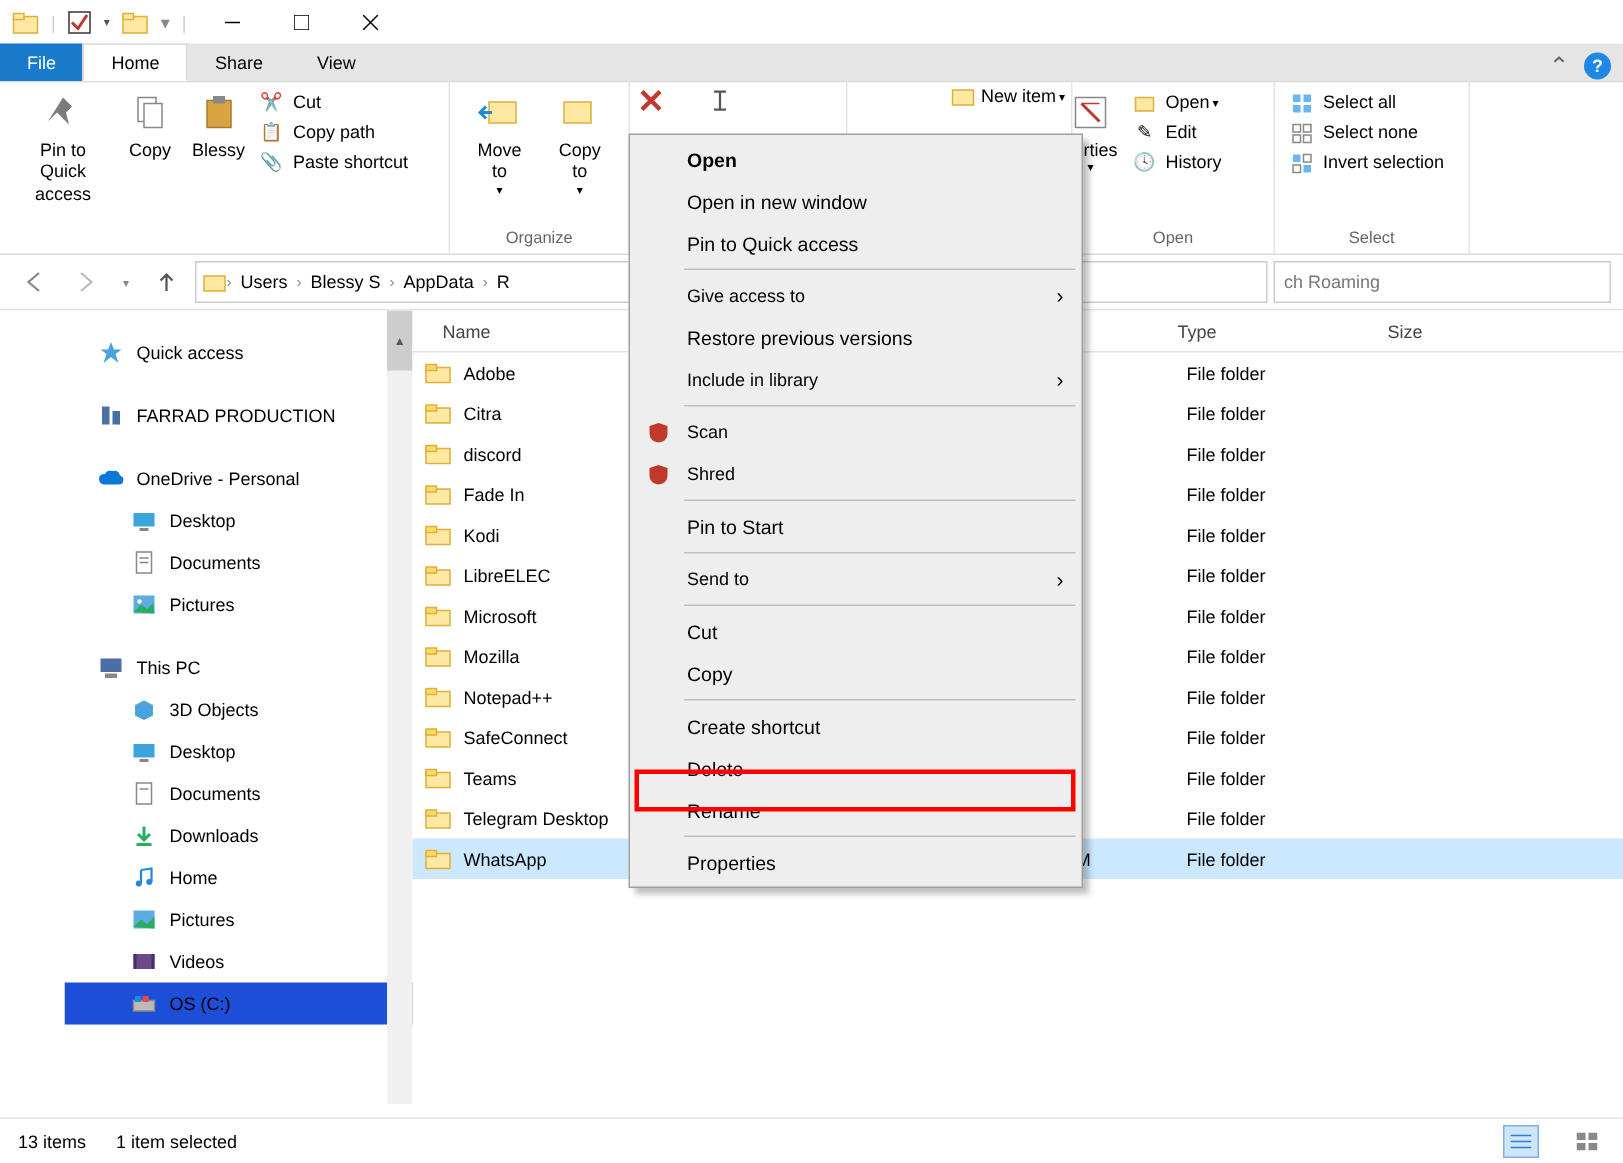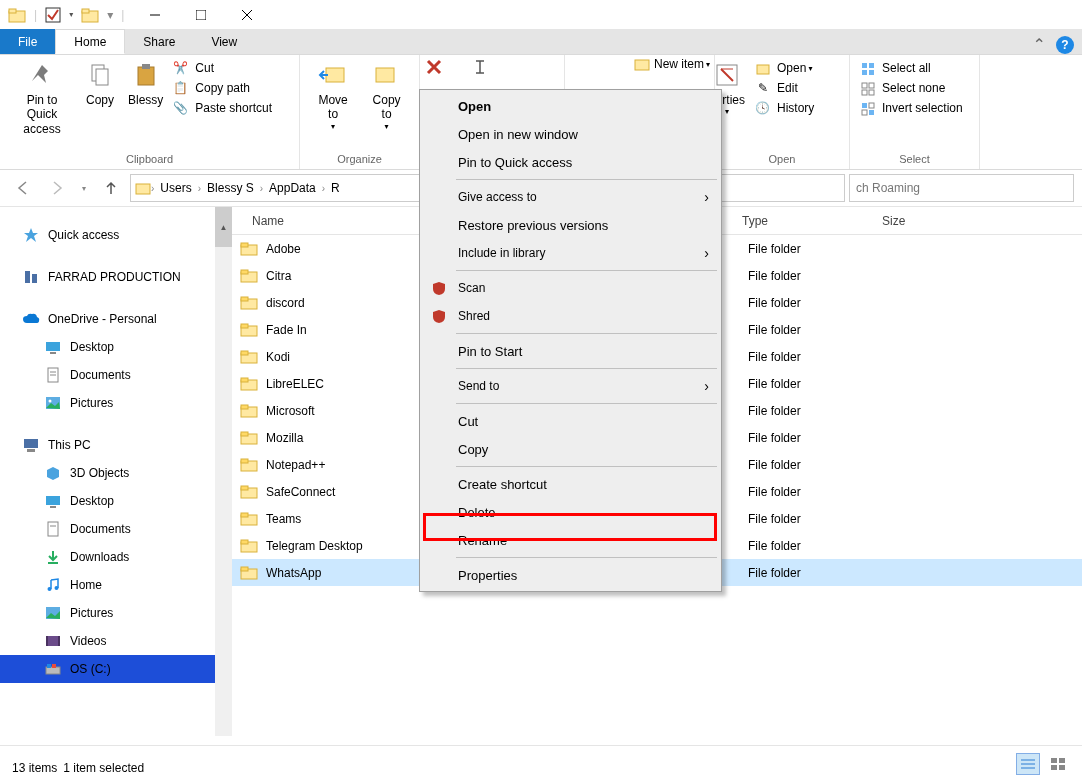--- a/index.html
+++ b/index.html
@@ -23,38 +23,38 @@
 .bigBtn .ico { width:32px; height:32px; display:flex; align-items:center; justify-content:center; margin-bottom:2px; }
 .smallBtn { display:flex; align-items:center; padding:2px 4px; font-size:12px; line-height:1.3; text-align:left; }
 .smallBtn .ico { width:16px; height:16px; margin-right:6px; display:flex; align-items:center; justify-content:center; }
 .address { height:36px; display:flex; align-items:center; padding:4px 8px; gap:4px; }
 .navBtn { width:30px; height:28px; display:flex; align-items:center; justify-content:center; color:#777; }
 .addrBox { flex:1; height:28px; border:1px solid #ccc; display:flex; align-items:center; padding:0 4px; background:#fff; }
 .addrBox .crumb { padding:0 6px; display:flex; align-items:center; }
 .addrBox .sep { color:#888; font-size:10px; }
 .searchBox { width:225px; height:28px; border:1px solid #ccc; padding:0 6px; display:flex; align-items:center; color:#777; }
 .content { display:flex; height:530px; border-top:1px solid #e5e5e5; }
-.navpane { width:232px; border-right:none; overflow-y:auto; position:relative; }
+.navpane { width:232px; border-right:none; overflow-y:auto; position:relative;margin-left:43px; }
 .navpane .scrollTrack { position:absolute; right:0; top:0; width:17px; height:100%; background:#f0f0f0; }
 .navpane .scrollThumb { position:absolute; right:0; top:0; width:17px; height:40px; background:#cdcdcd; display:flex; align-items:center; justify-content:center; color:#555; font-size:8px; }
 .navItem { display:flex; align-items:center; padding:5px 4px 5px 22px; font-size:13px; }
 .navItem.sub { padding-left:44px; }
 .navItem.selected { background:#1d4ed8; }
 .navItem .ico { width:18px; height:18px; margin-right:8px; display:flex; align-items:center; justify-content:center; }
 .navSep { height:14px; }
 .fileList { flex:1; position:relative; }
 .colHeaders { display:flex; border-bottom:1px solid #e5e5e5; height:28px; align-items:center; color:#444; padding-left:20px; }
 .col-name { width:310px; }
 .col-date { width:180px; }
 .col-type { width:140px; }
 .col-size { width:80px; }
 .row { display:flex; align-items:center; height:27px; padding-left:8px; font-size:13px; }
 .row.selected { background:#cce8ff; }
 .row .fico { width:18px; height:18px; margin-right:8px; }
-.statusbar { position:absolute; bottom:0; left:0; right:0; height:30px; border-top:1px solid #e5e5e5; display:flex; align-items:flex-end; padding:0 12px; gap:6px; }
+.statusbar { position:absolute; bottom:0; left:0; right:0; height:30px; border-top:1px solid #e5e5e5; display:flex; align-items:center; padding:0 12px; gap:20px; }
 .statusbar .spacer { flex:1; }
 .statusbar .viewBtn { width:24px; height:22px; border:1px solid transparent; display:flex; align-items:center; justify-content:center; }
 .statusbar .viewBtn.active { border:1px solid #83aee6; background:#cde6f7; }
 .contextMenu { position:absolute; left:419px; top:89px; width:303px; background:#eeeeee; border:1px solid #a0a0a0; box-shadow:4px 4px 4px rgba(0,0,0,0.25); z-index:100; padding:2px; }
 .ctxItem { display:flex; align-items:center; height:28px; padding:0 10px 0 36px; font-size:13px; position:relative; }
 .ctxItem.bold { font-weight:600; }
 .ctxItem .ctxIco { position:absolute; left:8px; width:18px; height:18px; display:flex; align-items:center; justify-content:center; }
 .ctxItem .ctxArrow { position:absolute; right:10px; font-size:14px; }
 .ctxSep { height:1px; background:#c0c0c0; margin:3px 2px 3px 34px; }
 .highlightBox { position:absolute; left:423px; top:513px; width:294px; height:28px; border:3px solid #ff0000; z-index:101; pointer-events:none; }
@@ -160,21 +160,20 @@
         <div class="smallBtn">
             <span class="ico">📋</span>
             <span>Copy path</span>
           </div>
         <div class="smallBtn">
             <span class="ico">📎</span>
             <span>Paste shortcut</span>
           </div>
       </div>
     </div>
-    <div class="groupLabel">Clipboard</div>
   </div>
 
   <div class="group" style="width:120px">
     <div class="noCFiles">
       <div class="bigBtn">
         <span class="ico">
             <svg width="30" height="30">
               <rect x="8" y="8" width="18" height="14" fill="#ffe9a2" stroke="#d9b13b"></rect>
               <path d="M2 15 L10 15 M6 11 L2 15 L6 19" stroke="#1e88e5" stroke-width="2" fill="none"></path>
             </svg>

